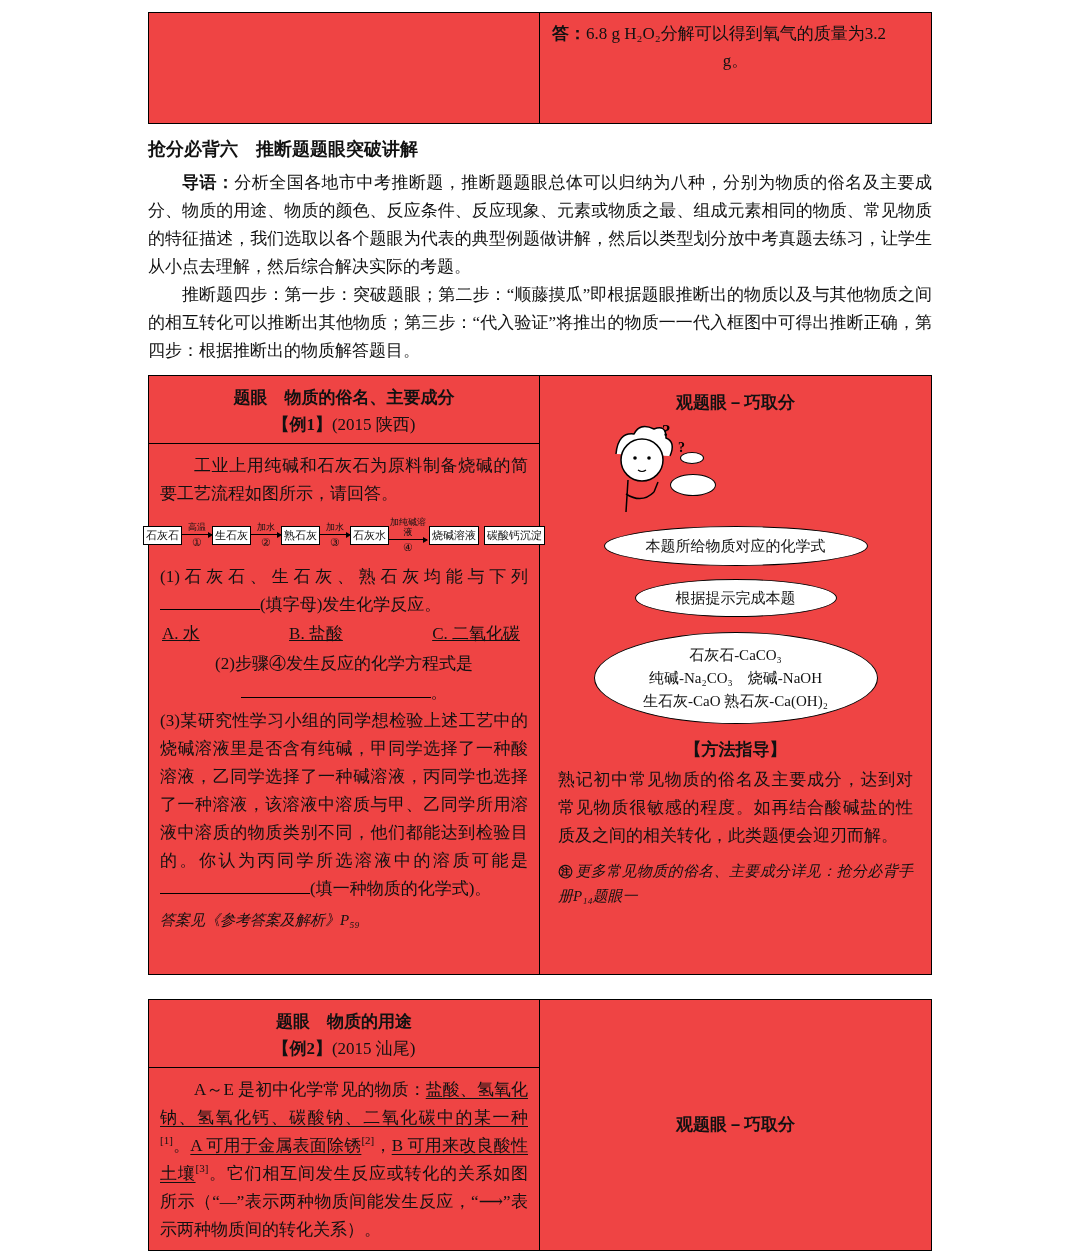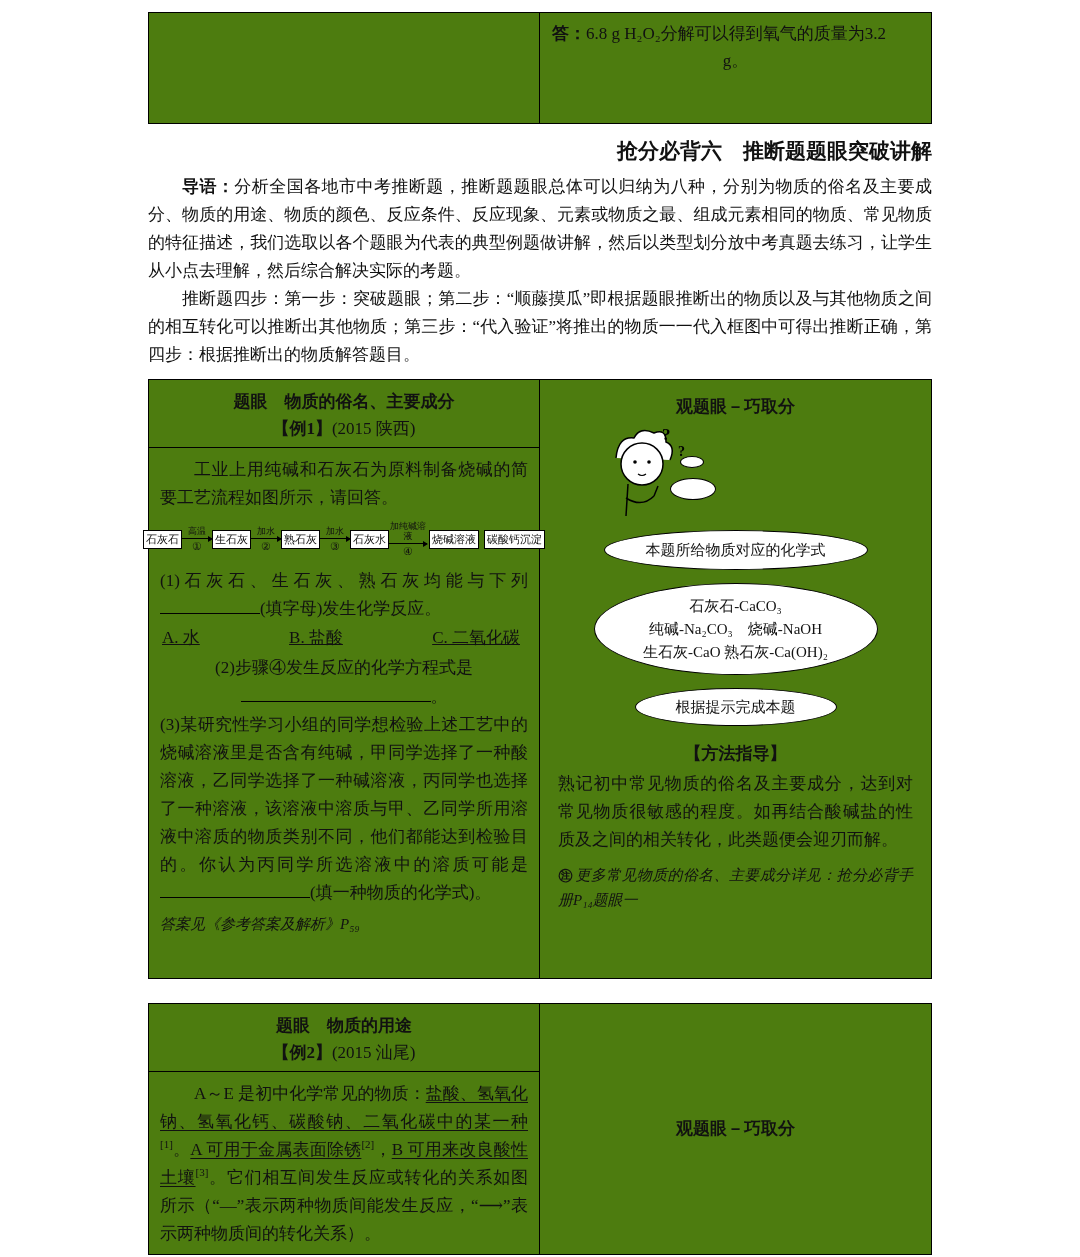--- a/index.html
+++ b/index.html
@@ -7,31 +7,31 @@
   body {
     width:1080px; height:1257px; position:relative;
     font-family:"Liberation Serif","DejaVu Serif",serif;
     color:#111;
   }
   .content { position:absolute; left:148px; top:12px; width:784px; }
 
   .bold { font-weight:bold; }
 
   
-  .tbl { border:1.5px solid #000; display:flex; background:#4d7c0f; }
+  .tbl { border:1.5px solid #000; display:flex; background:#ef4444; }
   .cell { width:50%; }
   .cell.left { border-right:1.5px solid #000; }
 
   
   .top-table { height:112px; }
   .answer-cell { padding:7px 12px; font-size:17px; line-height:27px; }
   .answer-line { text-align:justify; }
   .answer-tail { text-align:center; }
 
-  .page-title { text-align:right; font-weight:bold; font-size:21px; margin:13px 0 8px; }
+  .page-title { text-align:left; font-weight:bold; font-size:18px; margin:13px 0 8px; }
 
   .para { font-size:17px; line-height:28px; text-align:justify; }
   .ind { text-indent:2em; }
 
   
   .ex-table { margin-top:10px; }
   .ex1 { min-height:600px; }
   .ex2 { min-height:242px; margin-top:24px; }
   .cell-header { padding:8px 6px 5px; text-align:center; }
   .with-rule { border-bottom:1.5px solid #000; }
@@ -174,28 +174,28 @@
             <path d="M28 60 L26 92 M26 74 Q42 84 54 72 M54 72 L58 62" fill="none" stroke="#000" stroke-width="1.5"></path>
             <text x="62" y="16" font-size="17" font-weight="bold">?</text>
             <text x="78" y="32" font-size="14" font-weight="bold">?</text>
           </svg>
           <div class="bub b1"></div>
           <div class="bub b2"></div>
         </div>
 
         <div class="ellipse e1">本题所给物质对应的化学式</div>
 
+        <div class="ellipse e3">根据提示完成本题</div>
+
         <div class="ellipse e2">
           <div>石灰石-CaCO₃</div>
           <div>纯碱-Na₂CO₃　烧碱-NaOH</div>
           <div>生石灰-CaO 熟石灰-Ca(OH)₂</div>
         </div>
 
-        <div class="ellipse e3">根据提示完成本题</div>
-
         <div class="method-title">【方法指导】</div>
         <p class="para method">熟记初中常见物质的俗名及主要成分，达到对常见物质很敏感的程度。如再结合酸碱盐的性质及之间的相关转化，此类题便会迎刃而解。</p>
 
         <p class="note"><span class="note-icon">㊟</span><span>更多常见物质的俗名、主要成分详见：抢分必背手册P₁₄题眼一</span></p>
       </div>
     </div>
 
     <div class="tbl ex-table ex2">
 
       <div class="cell left">

